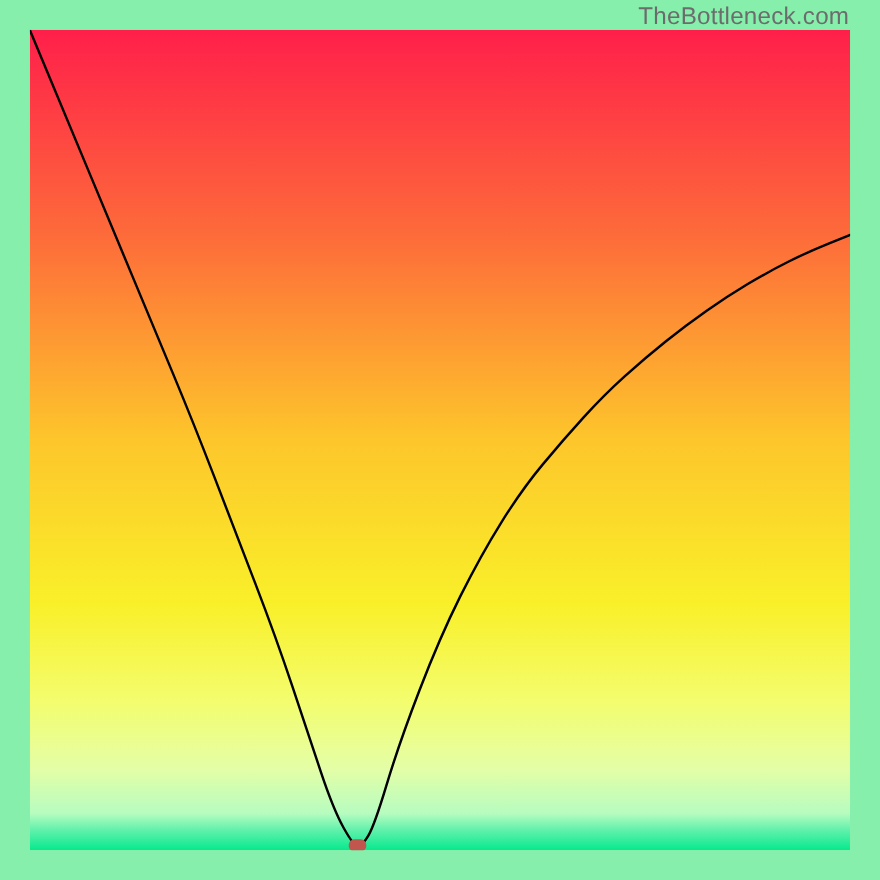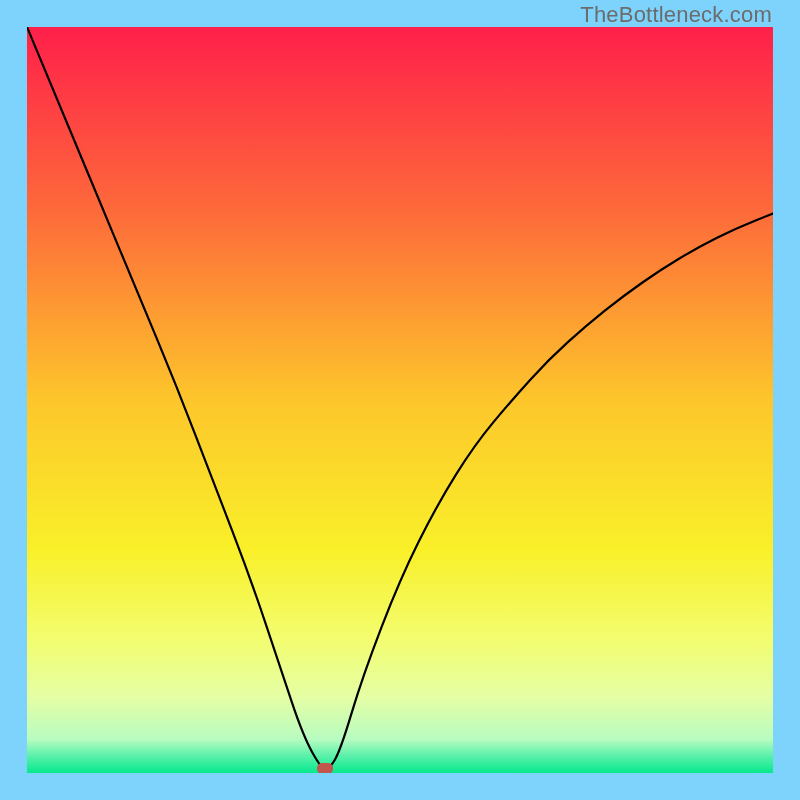--- a/index.html
+++ b/index.html
@@ -11,21 +11,21 @@
     font-family: Arial, Helvetica, sans-serif;
     overflow: hidden;
   }
 
   .frame {
     position: absolute;
     top: 0;
     left: 0;
     width: 800px;
     height: 800px;
-    background: #7dd3fc;
+    background: #86efac;
   }
 
   .plot-area {
     position: absolute;
     left: 27px;
     top: 27px;
     width: 746px;
     height: 746px;
     overflow: hidden;
   }

